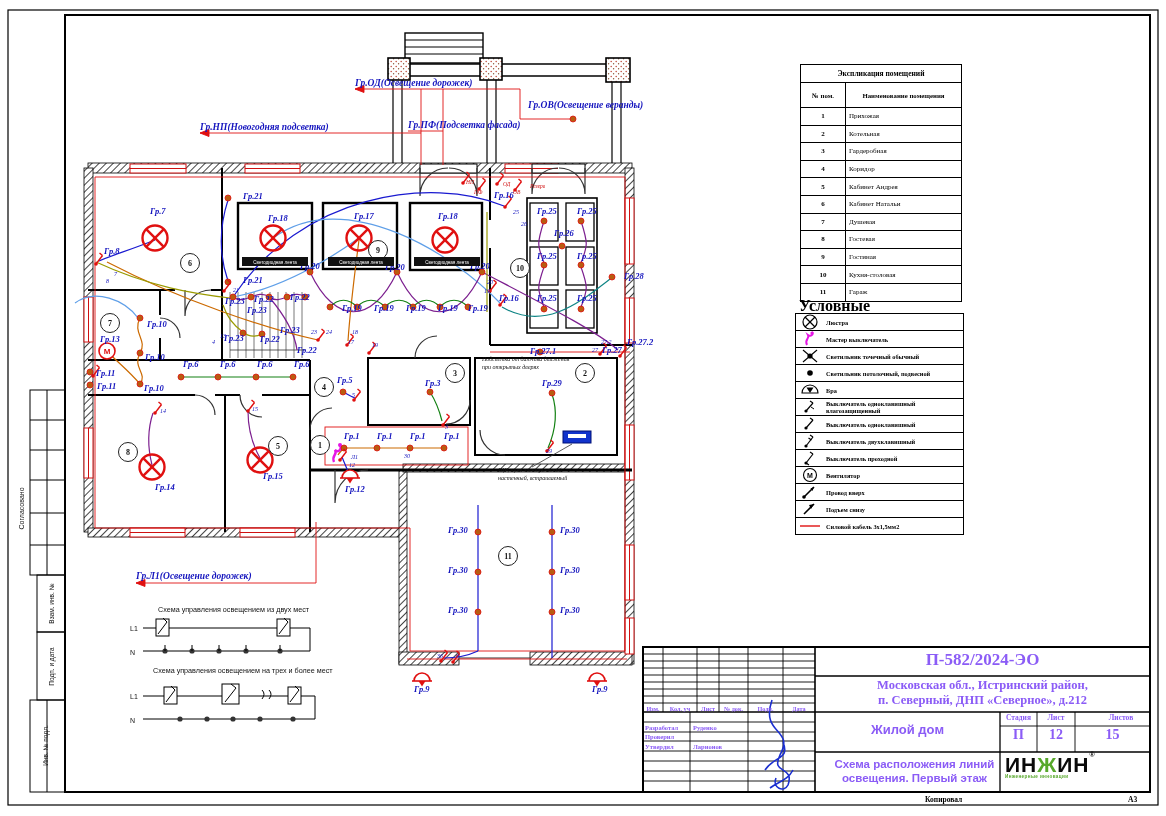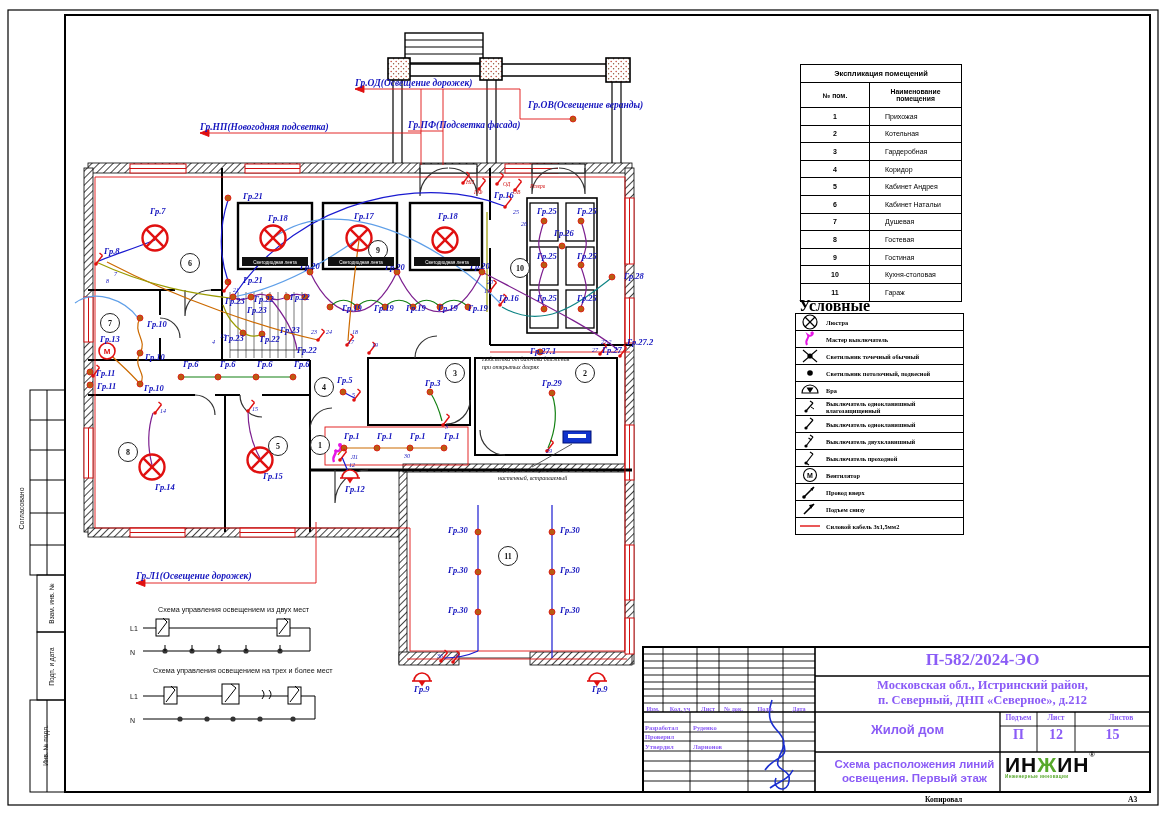--- a/index.html
+++ b/index.html
@@ -17,21 +17,21 @@
   .roomnum{fill:#111;font:bold 8px "Liberation Serif",serif;text-anchor:middle;}
   .schtitle{fill:#111;font:7.2px "Liberation Sans",sans-serif;}
   .schlbl{fill:#111;font:7px "Liberation Sans",sans-serif;}
   
   .abs{position:absolute;}
   .rot{transform:rotate(-90deg);transform-origin:center;white-space:nowrap;
        font-size:7px;color:#111;}
   
   .expl{position:absolute;left:800px;top:64px;width:162px;border:1.6px solid #000;
         border-collapse:collapse;background:#fff;}
-  .expl td,.expl th{border:1px solid #000;font-size:7px;padding:1px 15px;color:#000;}
+  .expl td,.expl th{border:1px solid #000;font-size:7px;padding:1px 3px;color:#000;font-family:Liberation Serif, serif;}
   .expl .tt{font-weight:bold;font-size:7.5px;text-align:center;height:15px;}
   .expl .hd{font-weight:bold;text-align:center;font-size:6.8px;height:22px;}
   .expl .num{text-align:center;width:38px;font-weight:bold;height:14.6px;}
   
   .legend-title{position:absolute;left:799px;top:297px;width:165px;text-align:left;
         font-weight:bold;font-size:16px;color:#000;font-family:"Liberation Serif",serif;}
   .legend{position:absolute;left:795px;top:313px;width:167px;border:1.4px solid #000;background:#fff;}
   .legend .lrow{display:flex;border-bottom:1px solid #000;align-items:center;min-height:15px;}
   .legend .lrow:last-child{border-bottom:none;}
   .legend .ico{width:27px;min-width:27px;display:flex;align-items:center;justify-content:center;}
@@ -1077,21 +1077,21 @@
         <span class="lab">Силовой кабель 3х1,5мм2</span>
       </div>
     </div>
 
 <div class="tb tb-doc">П-582/2024-ЭО</div>
 <div class="tb tb-addr">
   <div>Московская обл., Истринский район,</div>
   <div>п. Северный, ДНП «Северное», д.212</div>
 </div>
 <div class="tb tb-obj">Жилой дом</div>
-<div class="tb tb-stage-l">Подъем</div>
+<div class="tb tb-stage-l">Стадия</div>
 <div class="tb tb-sheet-l">Лист</div>
 <div class="tb tb-sheets-l">Листов</div>
 <div class="tb tb-stage">П</div>
 <div class="tb tb-sheet">12</div>
 <div class="tb tb-sheets">15</div>
 <div class="tb tb-draw">
   <div>Схема расположения линий</div>
   <div>освещения. Первый этаж</div>
 </div>
 

